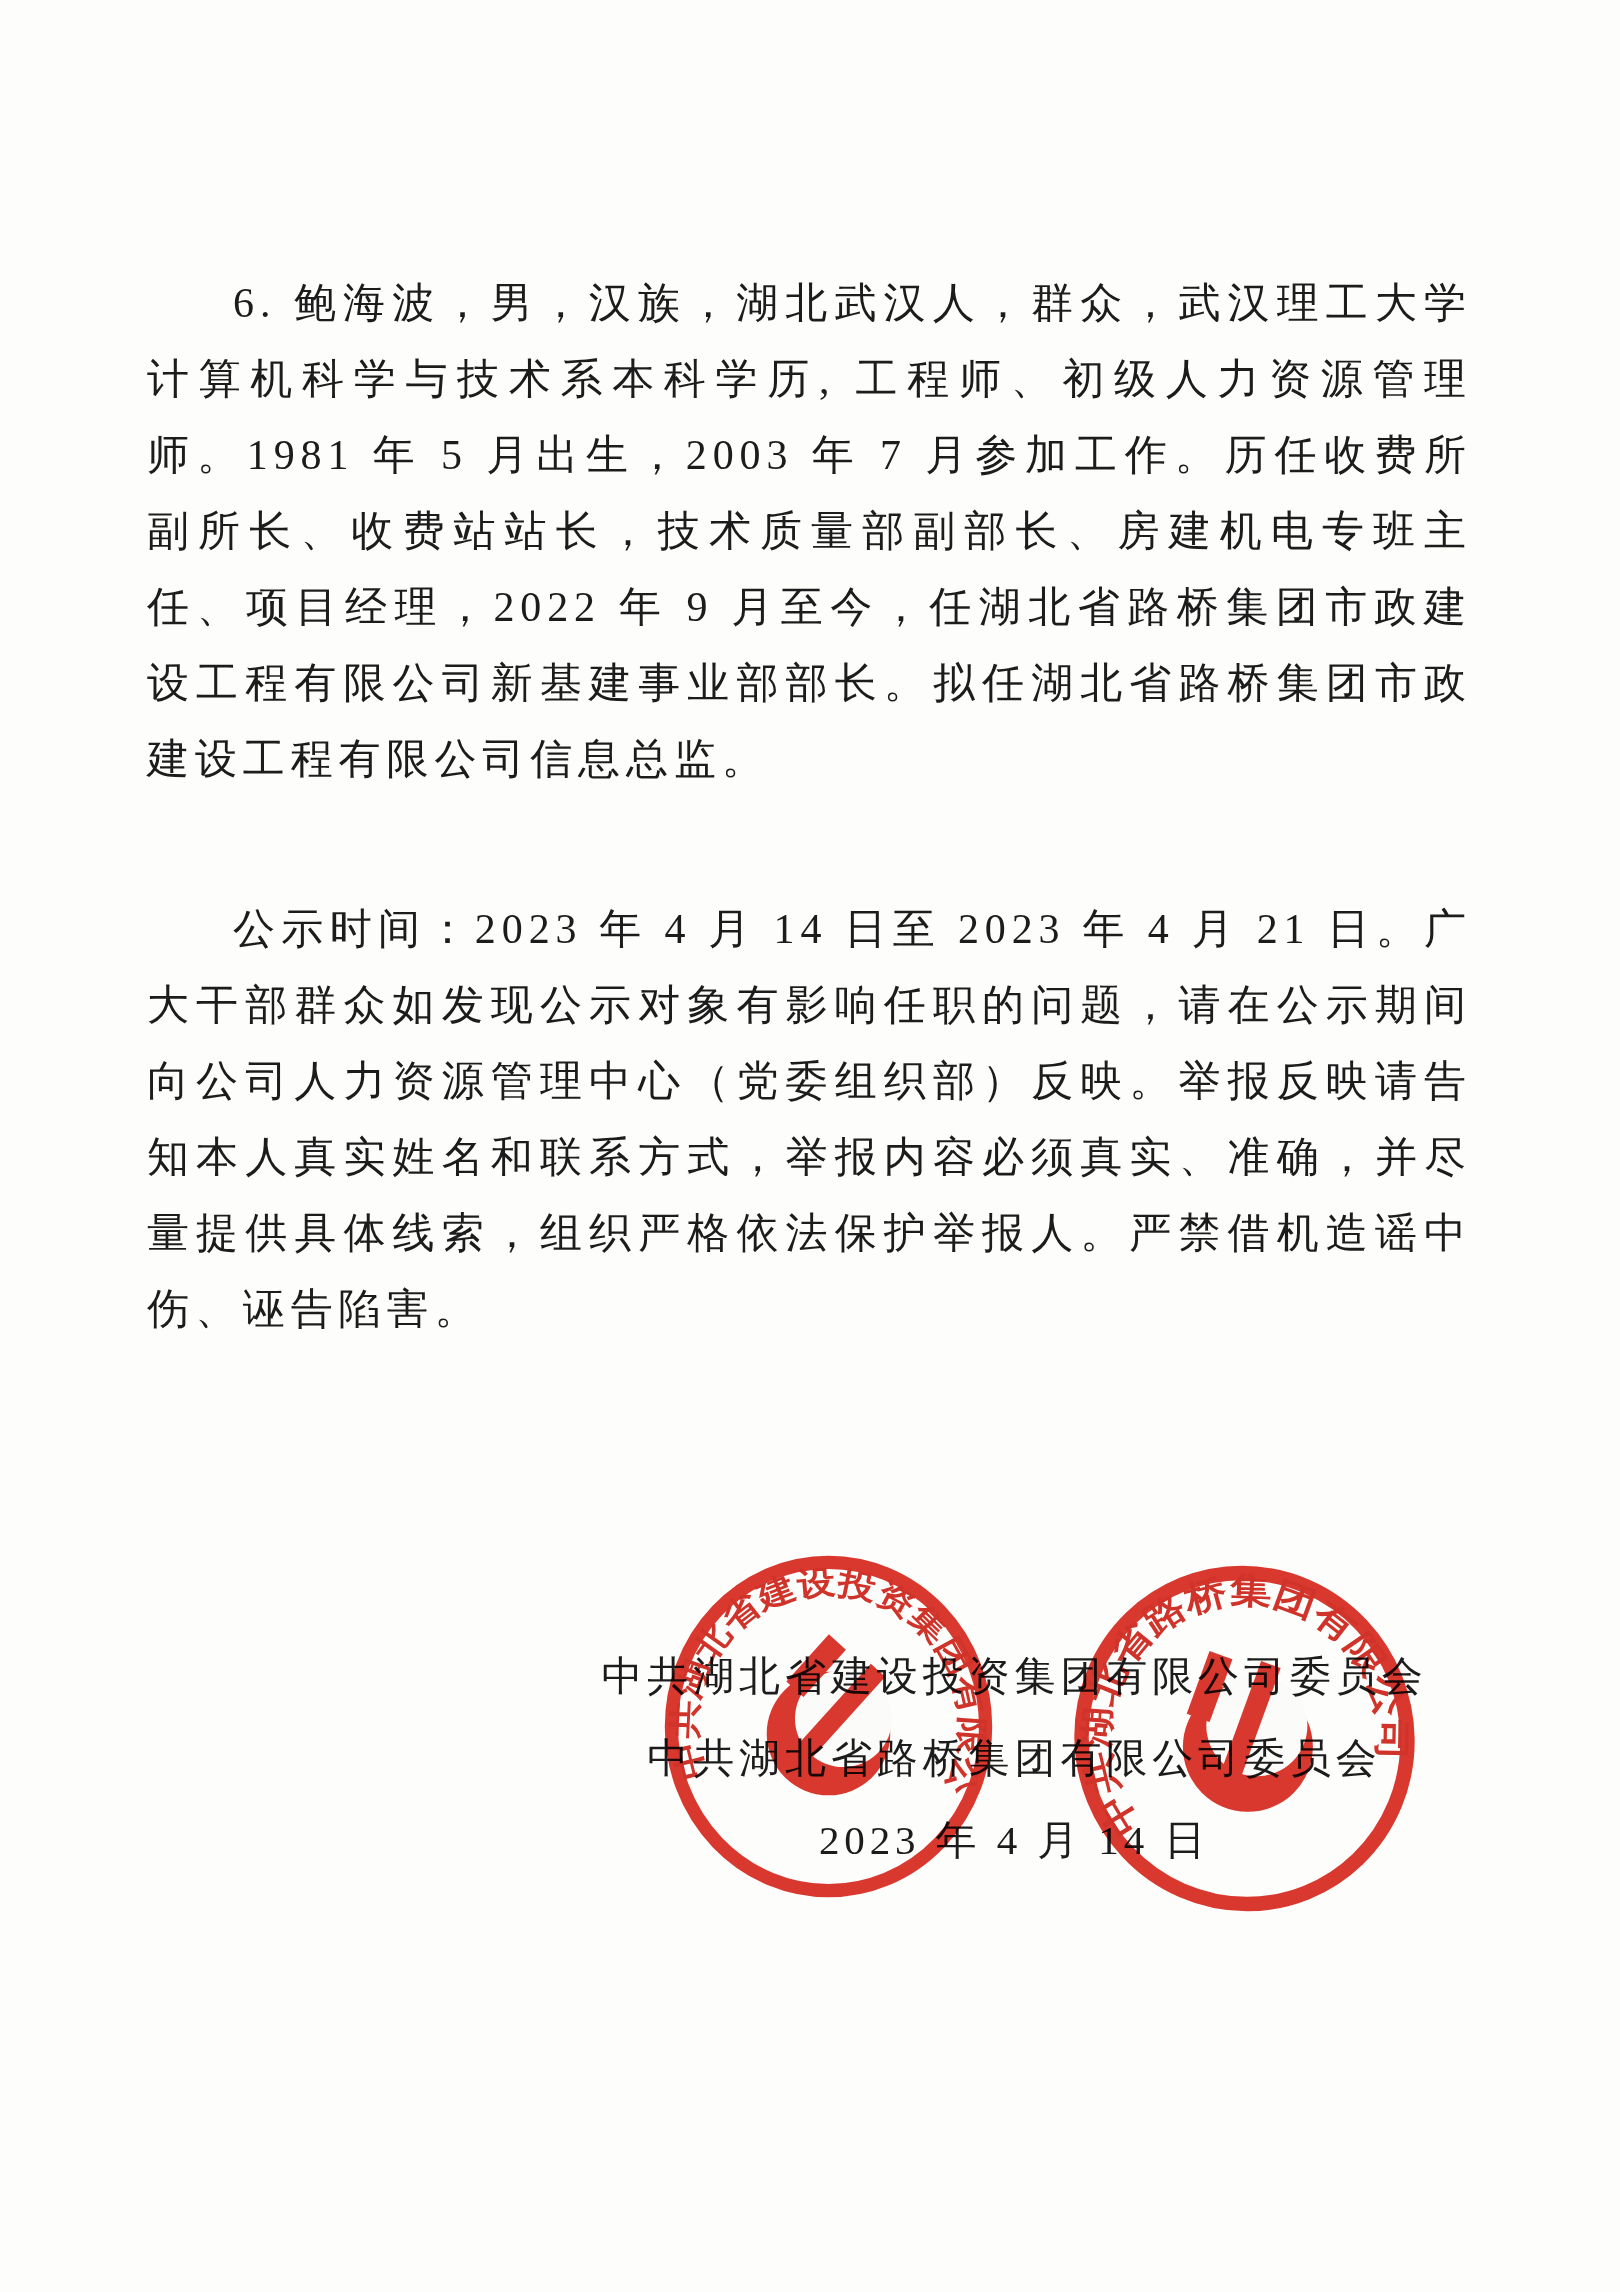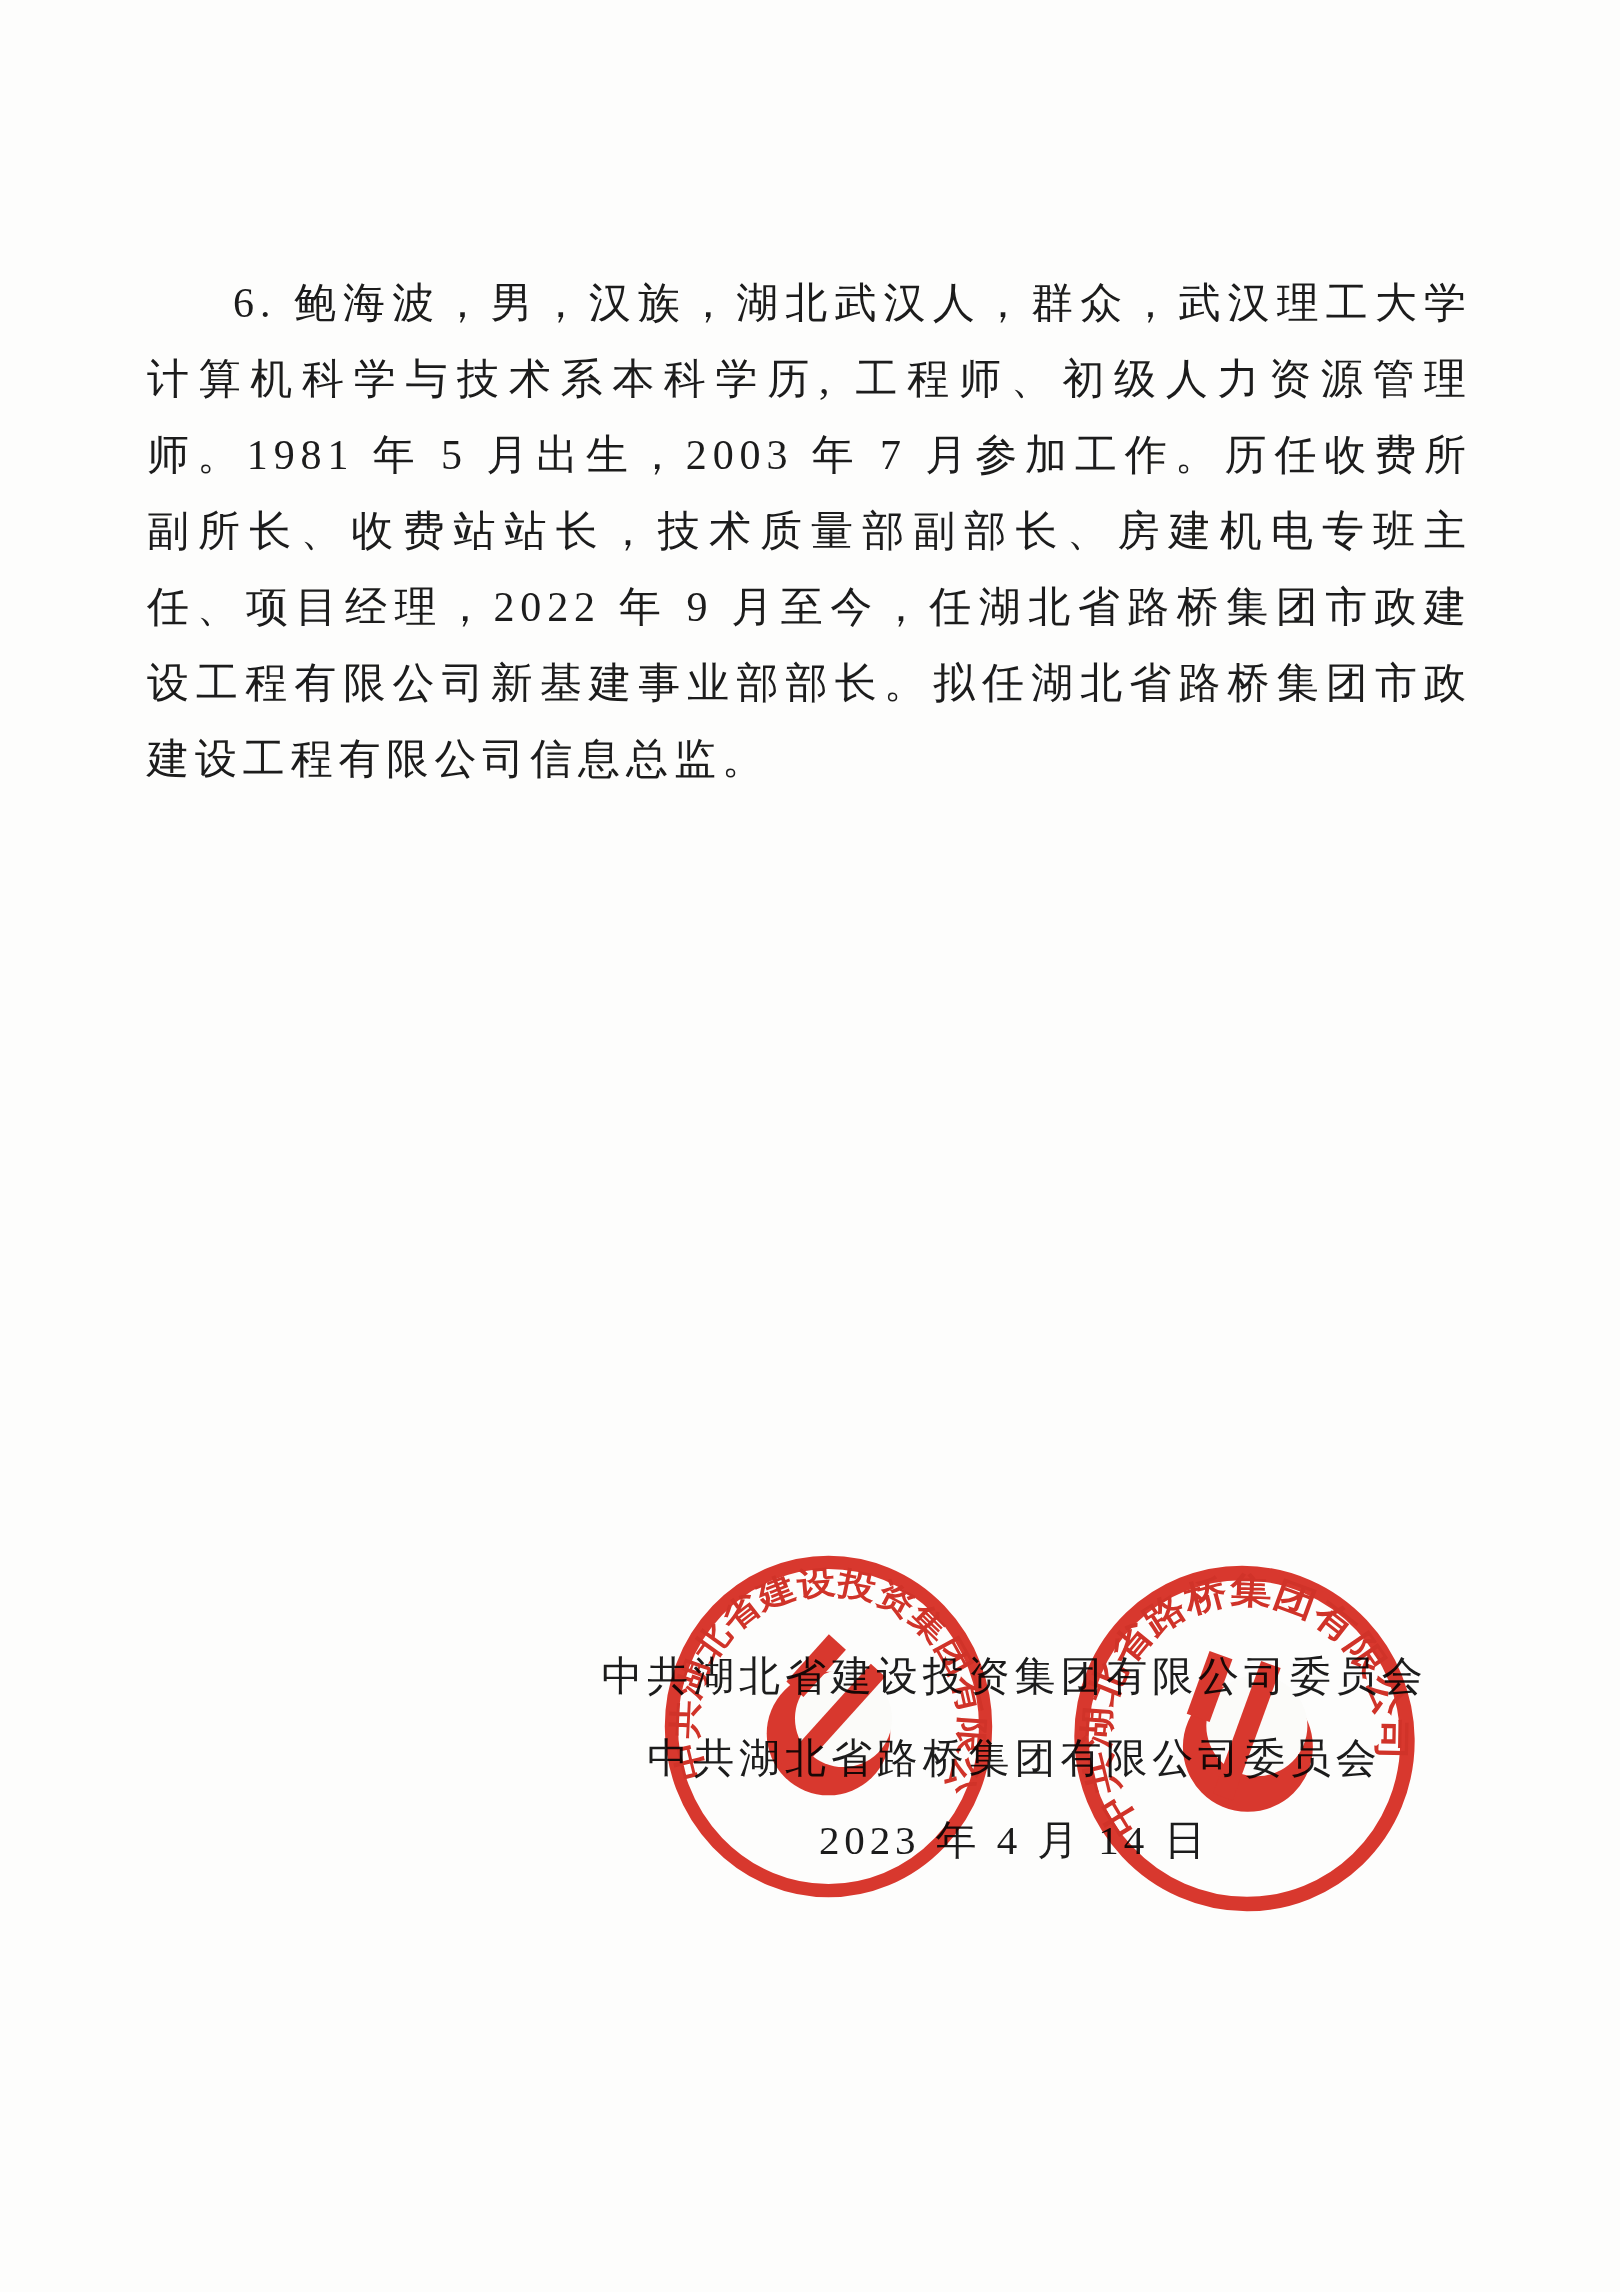--- a/index.html
+++ b/index.html
@@ -49,20 +49,21 @@
   }
 </style>
 </head>
 <body>
 
 <div class="page">
 
   <div class="content">
     <p class="para para1">6. 鲍海波，男，汉族，湖北武汉人，群众，武汉理工大学计算机科学与技术系本科学历, 工程师、初级人力资源管理师。1981 年 5 月出生，2003 年 7 月参加工作。历任收费所副所长、收费站站长，技术质量部副部长、房建机电专班主任、项目经理，2022 年 9 月至今，任湖北省路桥集团市政建设工程有限公司新基建事业部部长。拟任湖北省路桥集团市政建设工程有限公司信息总监。</p>
 
+    <p class="para para2">公示时间：2023 年 4 月 14 日至 2023 年 4 月 21 日。广大干部群众如发现公示对象有影响任职的问题，请在公示期间向公司人力资源管理中心（党委组织部）反映。举报反映请告知本人真实姓名和联系方式，举报内容必须真实、准确，并尽量提供具体线索，组织严格依法保护举报人。严禁借机造谣中伤、诬告陷害。</p>
 
   </div>
 
   <div class="sign-block">
     <div>中共湖北省建设投资集团有限公司委员会</div>
     <div>中共湖北省路桥集团有限公司委员会</div>
     <div>2023 年 4 月 14 日</div>
   </div>
 
   <svg class="seal seal-left" viewBox="0 0 400 400">

